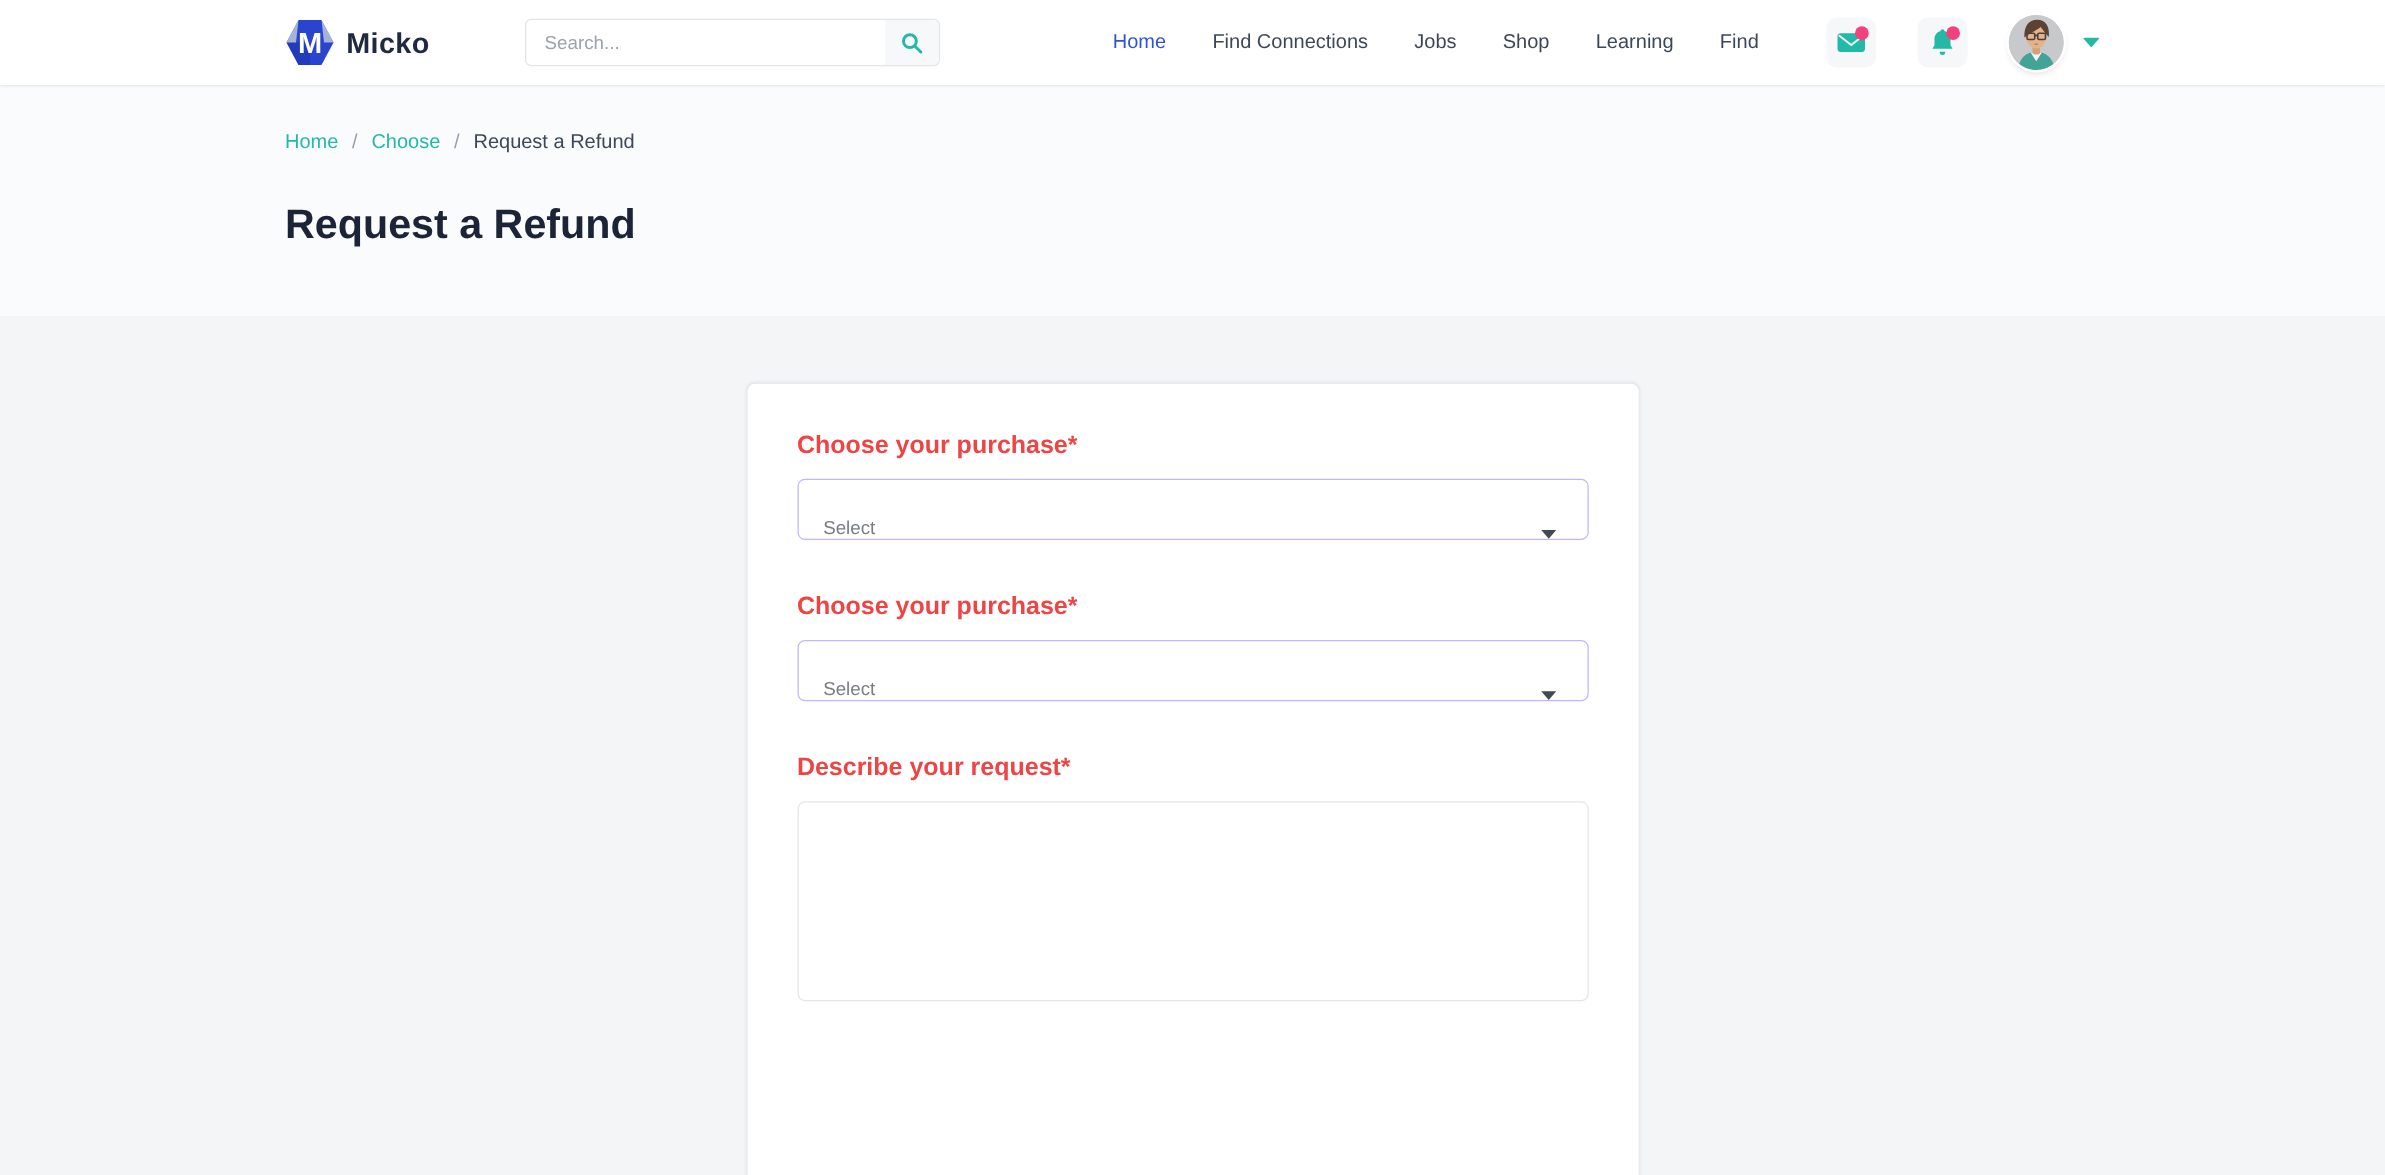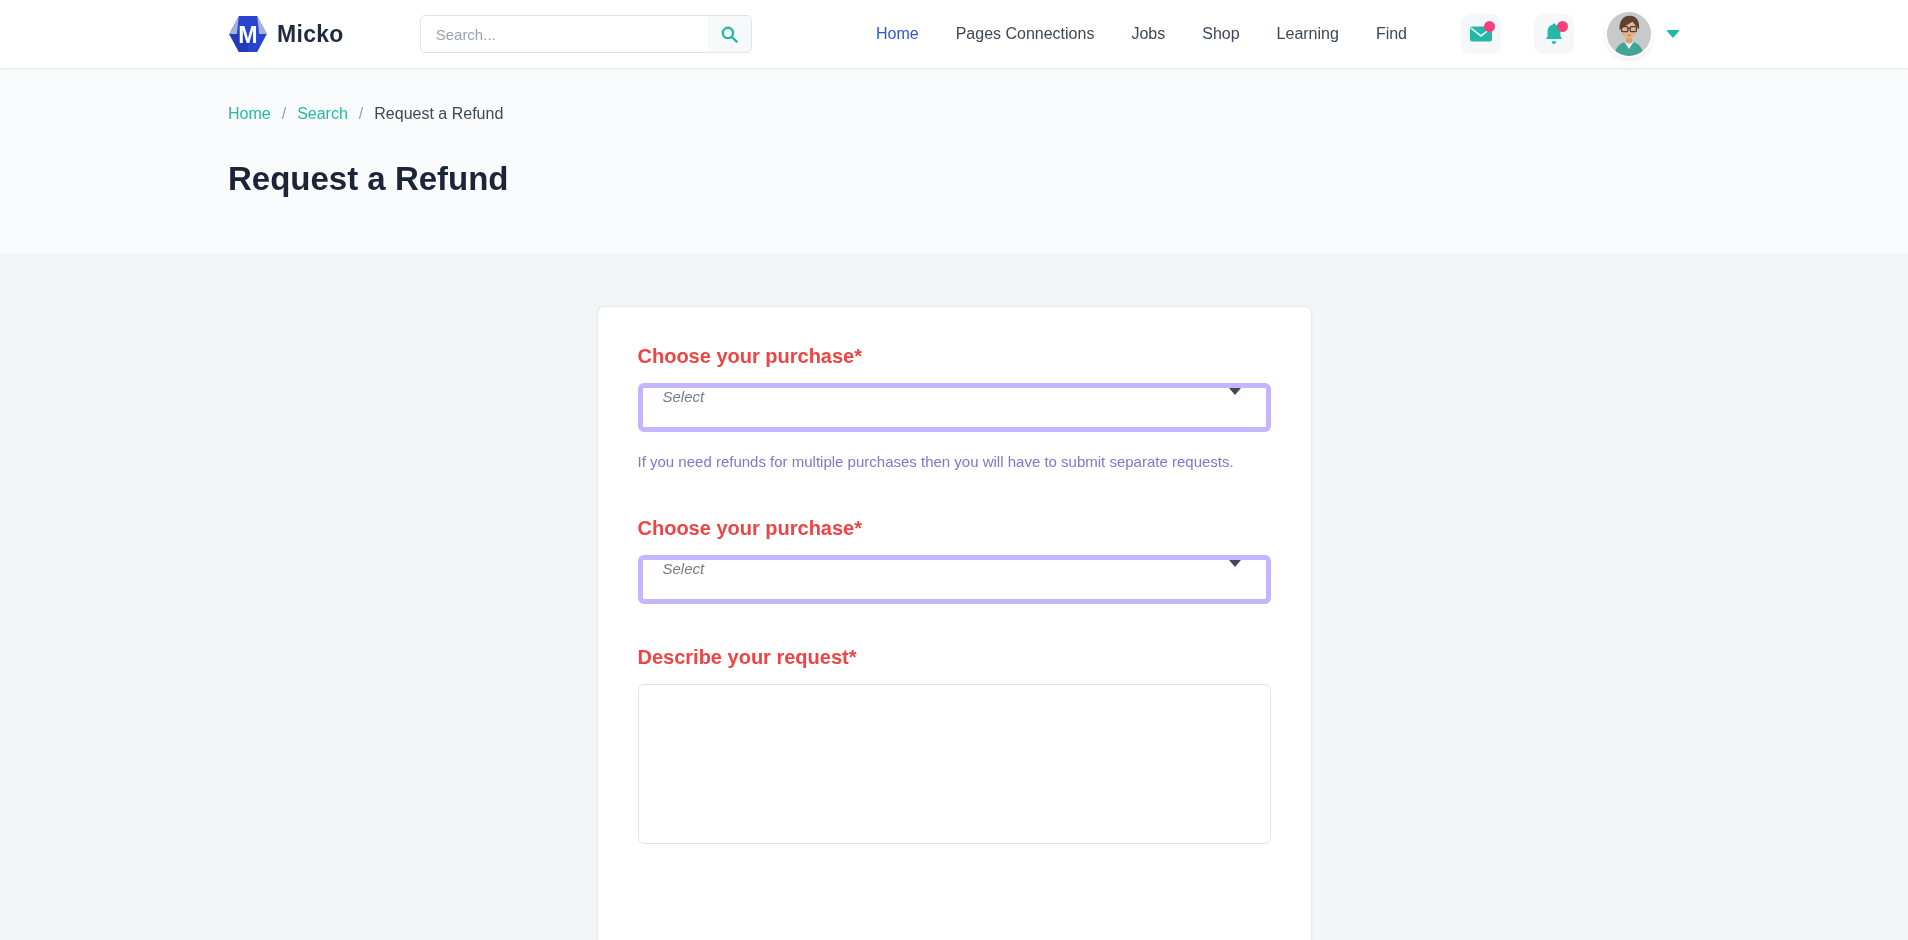--- a/index.html
+++ b/index.html
@@ -42,21 +42,21 @@
   .crumb-current { color:#3c4858; }
   .page-title { margin:36px 0 0; font-size:33px; line-height:40px; font-weight:700; color:var(--heading,#1c2438); }
 
   
   .main-section { background:#f3f5f7; height:687px; }
   .card { width:713px; margin:0 auto; position:relative; top:54px; background:#fff; border-radius:6px; box-shadow:0 0 3px rgba(60,72,88,.15); padding:40px; height:780px; }
 
   .form-group { margin-bottom:44px; }
   .form-group:last-child { margin-bottom:0; }
   .form-label { display:block; font-size:20px; font-weight:700; color:#ef4444; line-height:19px; margin-bottom:17px; }
-  .select-control { height:49px; border:5px solid #c4b5fd; border-radius:6px; background:#fff; display:flex; align-items:flex-start; justify-content:space-between; padding:0 25px 0 20px; cursor:pointer;font-style:italic; }
+  .select-control { height:49px; border:1px solid #c4b5fd; border-radius:6px; background:#fff; display:flex; align-items:flex-end; justify-content:space-between; padding:0 25px 0 20px; cursor:pointer; }
   .select-value { font-size:15px; color:var(--muted,#787d84); }
   .select-caret { width:0; height:0; border-left:6px solid transparent; border-right:6px solid transparent; border-top:7px solid #414a54; }
   .form-textarea { display:block; width:100%; height:160px; border:1px solid #e2e6ea; border-radius:6px; resize:none; padding:13px 16px; font-family:inherit; font-size:15px; color:#3c4858; outline:none; background:#fff; }
   .form-help { margin-top:16px; font-size:15px; line-height:27px; color:var(--helper,#8673cb); }
   .form-help:empty { display:none; }
 </style>
 </head>
 <body>
 
 <header class="topbar">
@@ -77,21 +77,21 @@
       <button class="search-btn">
         <svg width="19" height="19" viewBox="0 0 24 24" fill="none" stroke="currentColor" stroke-width="3" stroke-linecap="round">
           <circle cx="10" cy="10" r="6.5"></circle>
           <line x1="15.2" y1="15.2" x2="21" y2="21"></line>
         </svg>
       </button>
     </div>
 
     <nav class="main-nav">
       <a class="nav-item active">Home</a>
-      <a class="nav-item">Pages Connections</a>
+      <a class="nav-item">Find Connections</a>
       <a class="nav-item">Jobs</a>
       <a class="nav-item">Shop</a>
       <a class="nav-item">Learning</a>
       <a class="nav-item">Find</a>
     </nav>
 
     <div class="header-actions">
       <button class="icon-btn">
         <svg width="24" height="20" viewBox="0 0 24 20">
           <rect x="1" y="2.5" width="22" height="15" rx="2.5" fill="currentColor"></rect>
@@ -132,38 +132,37 @@
       </div>
     </div>
   </div>
 </header>
 
 <section class="hero">
   <div class="container">
     <div class="breadcrumb">
       <a class="crumb-link">Home</a>
       <span class="crumb-sep">/</span>
-      <a class="crumb-link">Search</a>
+      <a class="crumb-link">Choose</a>
       <span class="crumb-sep">/</span>
       <span class="crumb-current">Request a Refund</span>
     </div>
     <h1 class="page-title">Request a Refund</h1>
   </div>
 </section>
 
 <section class="main-section">
   <div class="card">
 
     <div class="form-group">
       <label class="form-label">Choose your purchase*</label>
       <div class="select-control">
         <span class="select-value">Select</span>
         <span class="select-caret"></span>
       </div>
-      <div class="form-help">If you need refunds for multiple purchases then you will have to submit separate requests.</div>
     </div>
 
     <div class="form-group">
       <label class="form-label">Choose your purchase*</label>
       <div class="select-control">
         <span class="select-value">Select</span>
         <span class="select-caret"></span>
       </div>
 
     </div>

